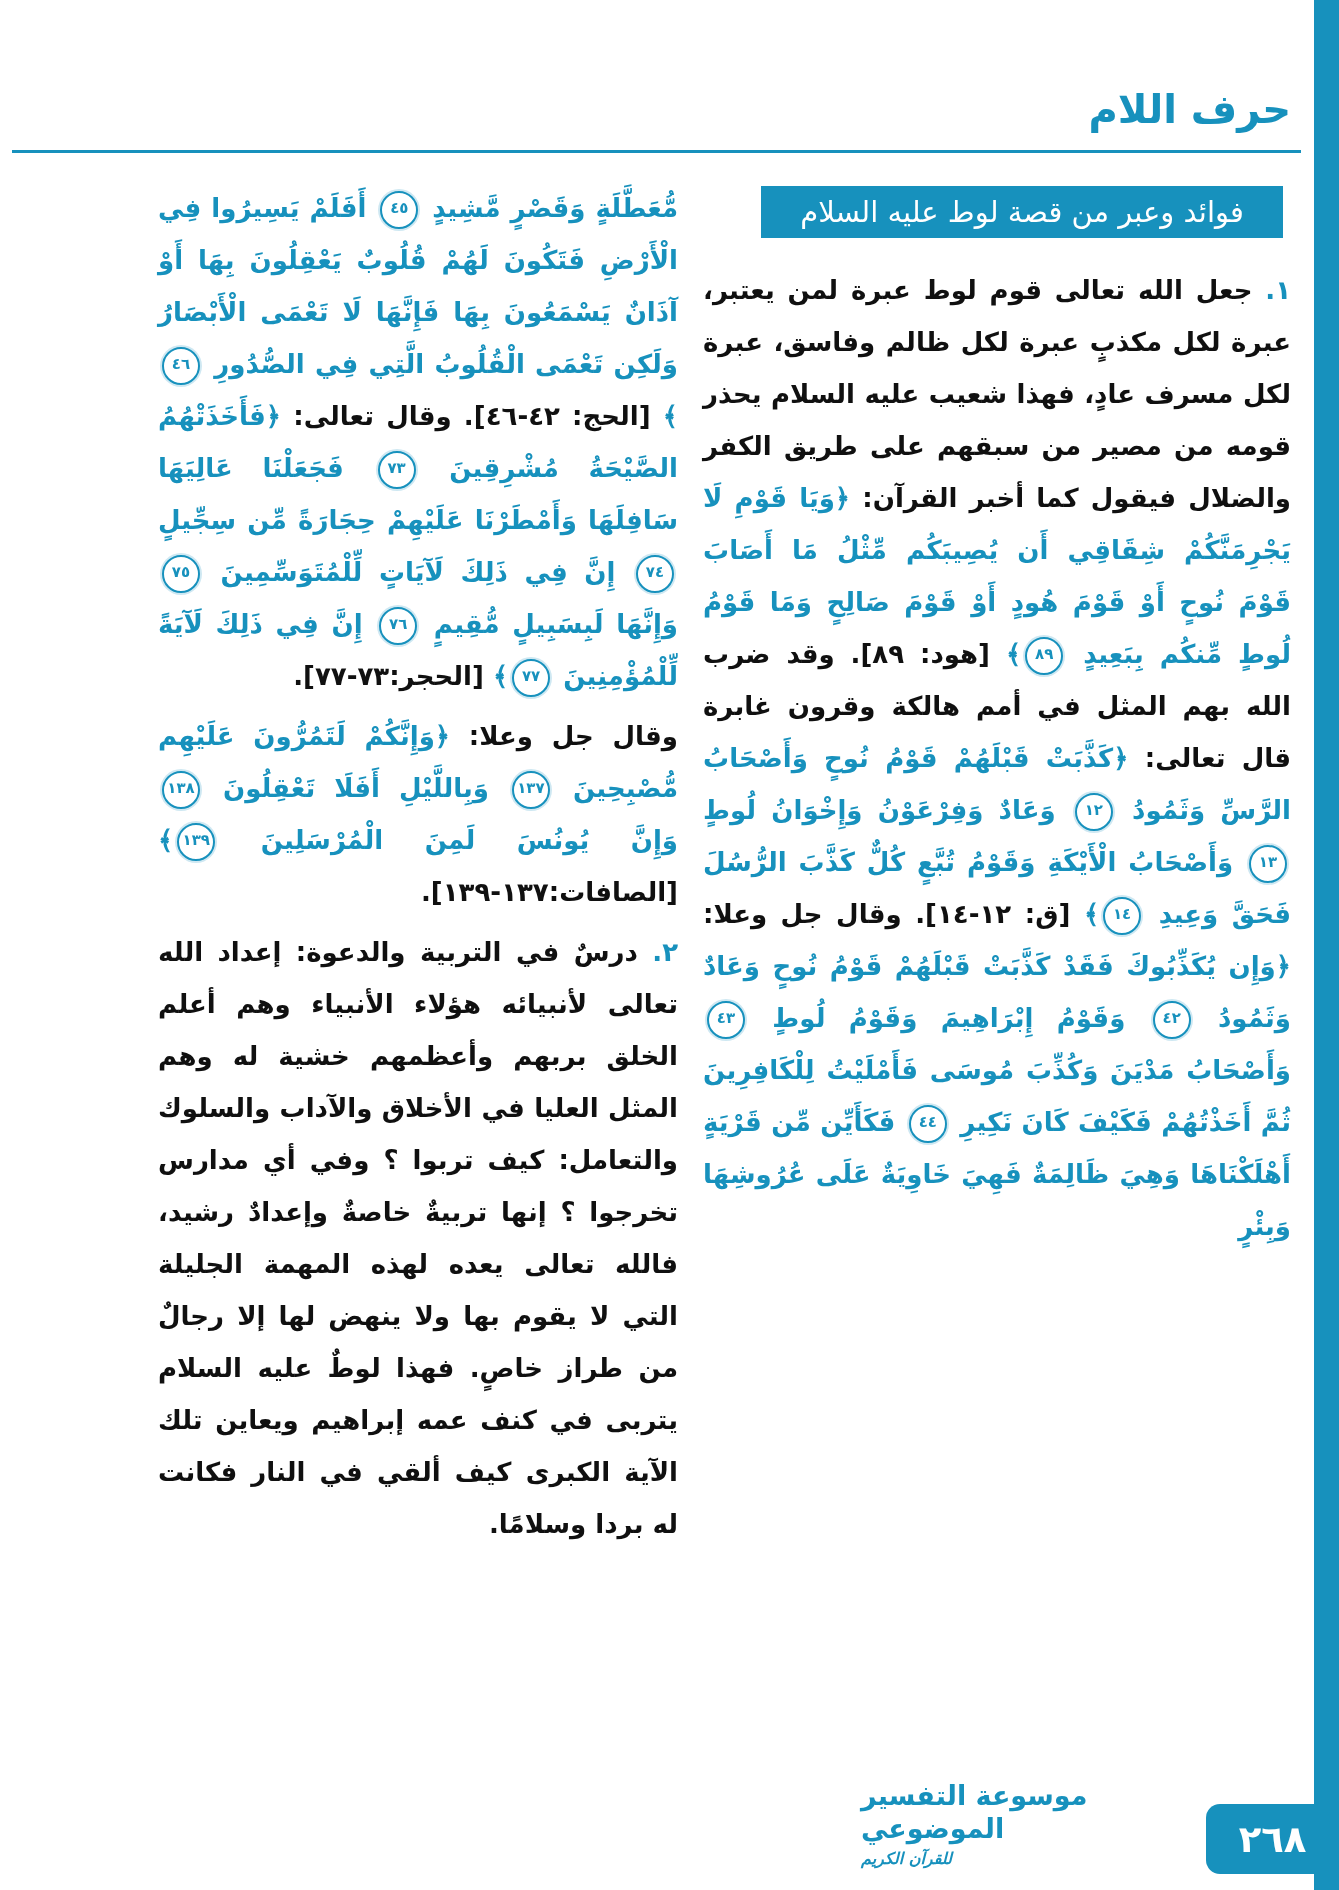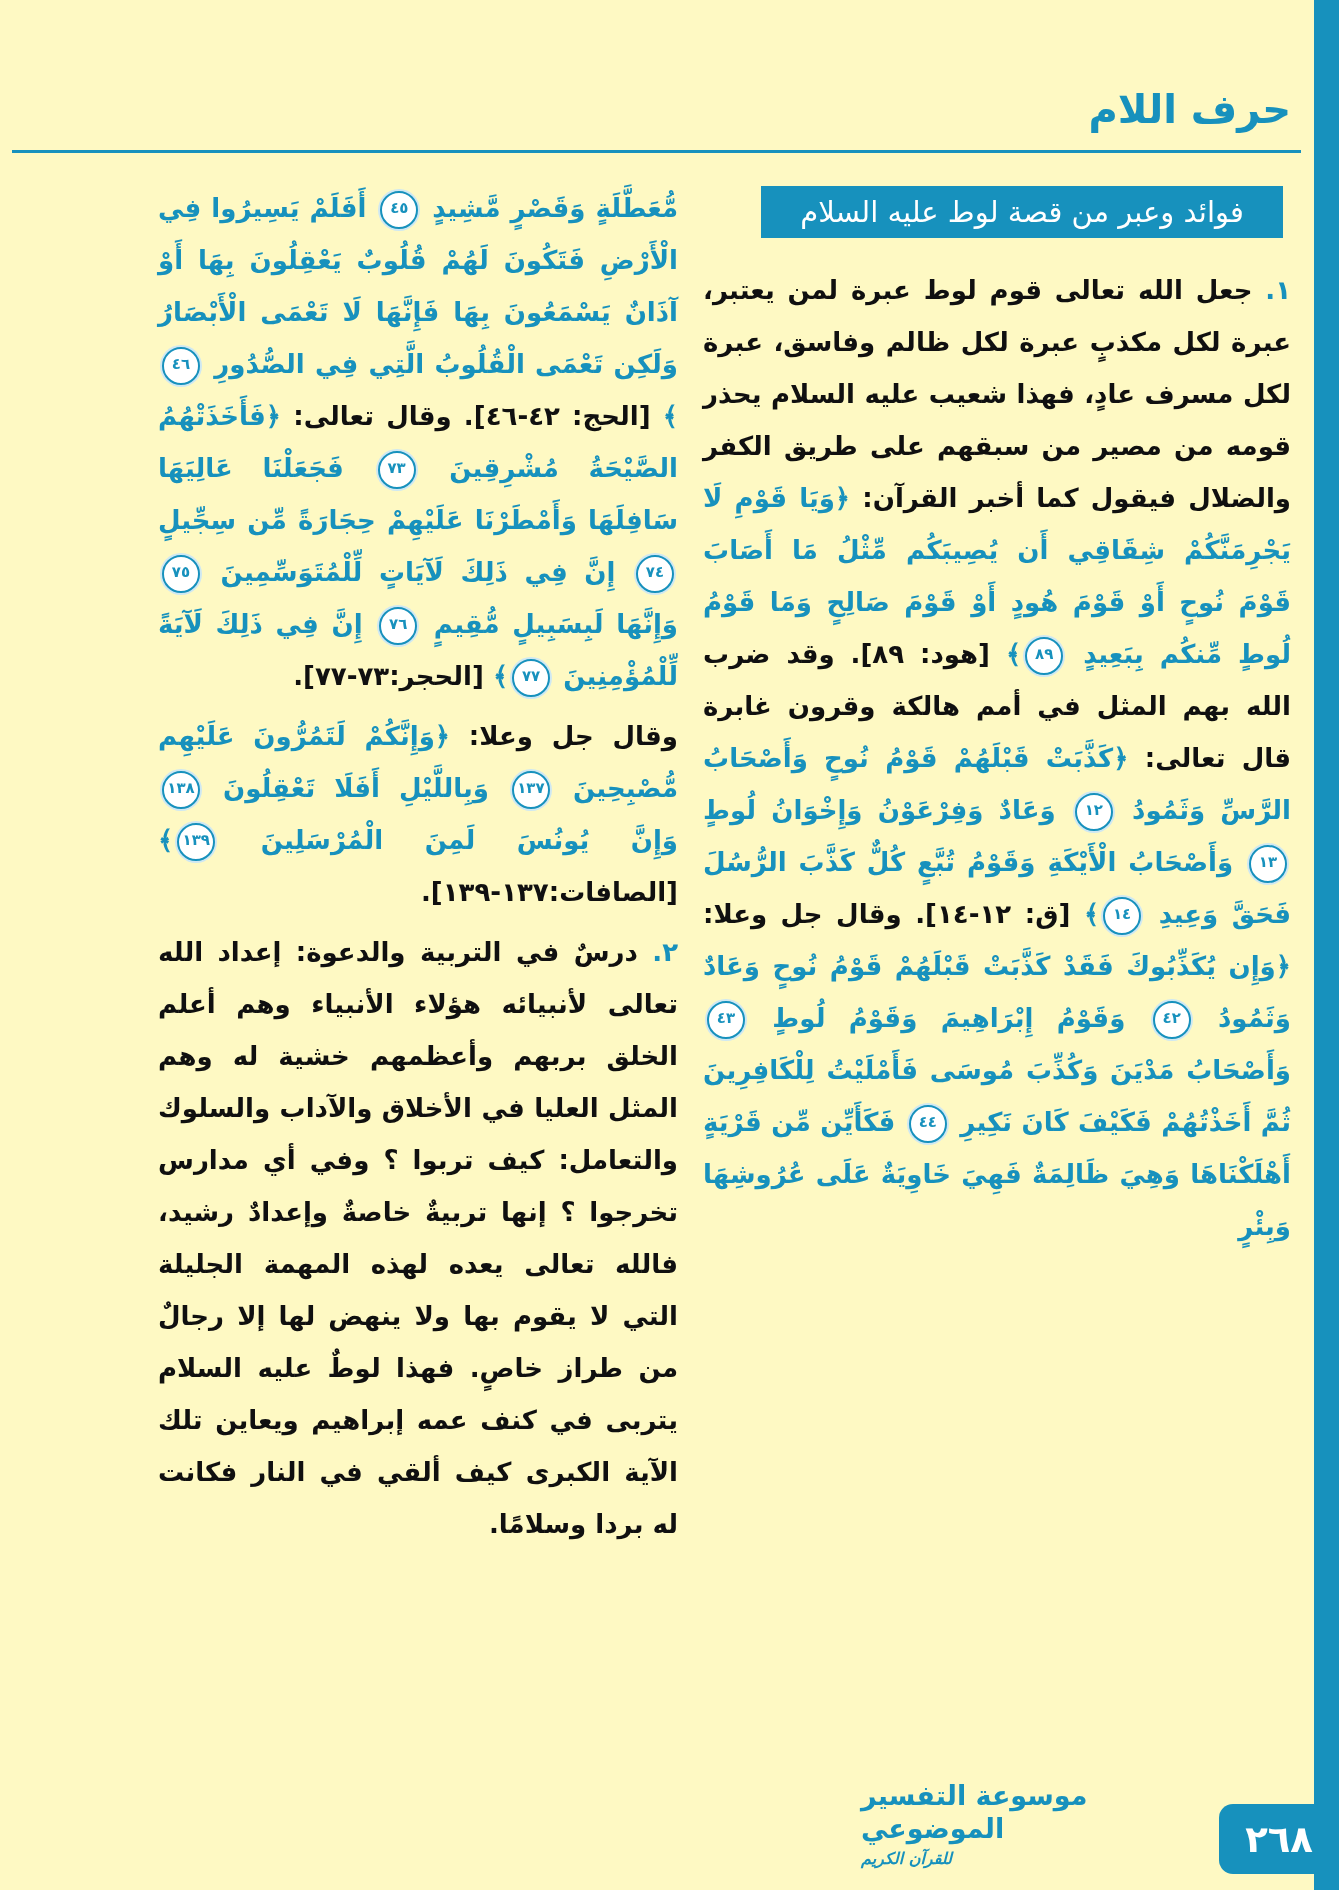--- a/index.html
+++ b/index.html
@@ -1,19 +1,19 @@
 <!DOCTYPE html>
 <html lang="ar" dir="rtl" style="--accent: #1791bd; --ink: #101010;"><head>
 <meta charset="utf-8">
 <style>
   :root { --accent:#1791bd; --ink:#101010; }
   html,body { margin:0; padding:0; background:#e8e8e8; }
   .page {
     position:relative; width:1339px; height:1890px; margin:0 auto;
-    background:#fef9c3; overflow:hidden; direction:rtl;
+    background:#ffffff; overflow:hidden; direction:rtl;
     font-family:"DejaVu Sans","Liberation Sans",sans-serif;
   }
   .edge-strip { position:absolute; top:0; right:0; width:25px; height:100%; background:var(--accent); }
   .chapter-header { position:absolute; top:86px; right:48px; color:var(--accent); font-size:40px; font-weight:bold; }
   .header-rule { position:absolute; top:150px; left:12px; right:38px; height:3px; background:var(--accent); }
 
   .col { position:absolute; top:182px; }
   .col-right { right:48px; width:588px; }
   .col-left  { left:158px; width:520px; }
 
@@ -38,21 +38,21 @@
     box-shadow:0 0 0 2px #cfe8f2; background:#ffffff;
     color:var(--accent); font-size:15px; font-weight:bold;
     text-align:center; vertical-align:middle; margin:0 4px;
   }
 
   .footer-seal { position:absolute; bottom:22px; right:178px; width:300px; text-align:left; color:var(--accent); }
   .seal-line1 { font-size:27px; font-weight:bold; line-height:1.25; }
   .seal-line2 { font-size:16px; font-weight:bold; margin-top:3px;font-style:italic; }
 
   .page-number-badge {
-    position:absolute; right:0; bottom:16px; width:120px; height:70px;
+    position:absolute; right:0; bottom:16px; width:133px; height:70px;
     background:var(--accent); border-radius:14px 0 0 14px;
     display:flex; align-items:center; justify-content:center;margin-top:46px;
   }
   .page-number-badge span { color:#ffffff; font-size:37px; font-weight:bold; }
 </style>
 </head>
 <body>
 
 <div class="page">
 

